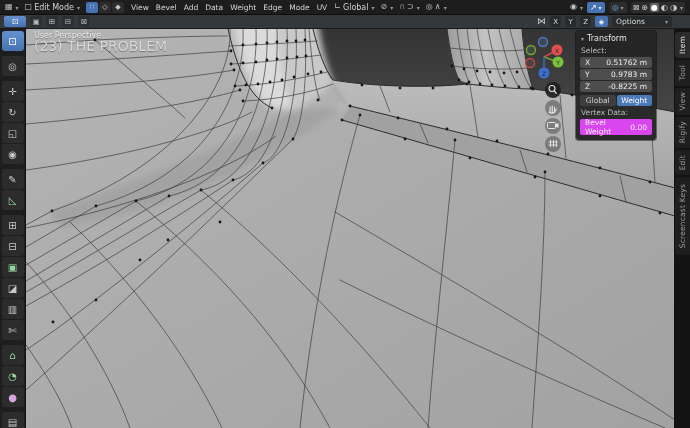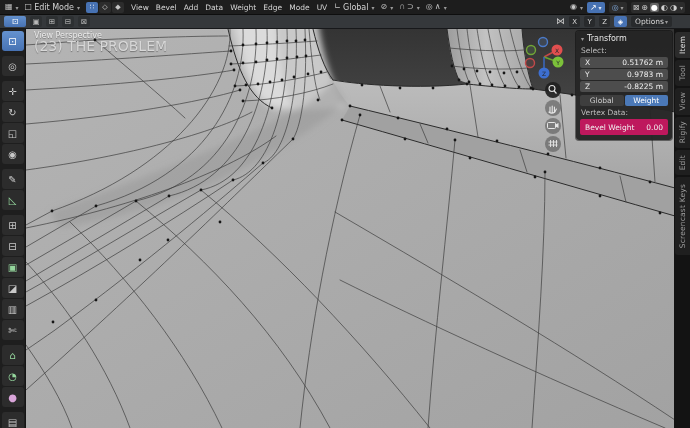--- a/index.html
+++ b/index.html
@@ -25,48 +25,48 @@
   .shadegrp .on{background:#656565;border-radius:2px;color:#fff;padding:0 1px}
 
   
   .ts{position:absolute;top:15px;left:0;right:0;height:14px;background:#35383b;border-bottom:1px solid #17181a;
       display:flex;align-items:center;gap:4px;padding:0 4px;z-index:39;white-space:nowrap}
   .ts .activetool{width:22px;height:11px;border-radius:2px;background:linear-gradient(#6390cd,#4772b3);color:#fff;
       display:flex;align-items:center;justify-content:center;font-size:8px}
   .ts .mini{width:12px;height:11px;border-radius:2px;background:#2d3032;color:#b9b9b9;display:flex;align-items:center;justify-content:center;font-size:7.5px}
   .ts .spacer{flex:1}
   .axbtn{width:11px;height:11px;border-radius:2px;background:#282a2c;color:#d8d8d8;display:flex;align-items:center;justify-content:center;font-size:7px}
-  .optbtn{height:11px;border-radius:2px;background:#282a2c;color:#d8d8d8;display:flex;align-items:center;gap:0;padding:0 4px;font-size:7.5px;margin-right:14px}
+  .optbtn{height:11px;border-radius:2px;background:#282a2c;color:#d8d8d8;display:flex;align-items:center;gap:19px;padding:0 4px;font-size:7.5px;margin-right:14px}
 
   
   .lt{position:absolute;top:29px;left:0;width:26px;bottom:0;background:#1e1e1e;border-right:1px solid #141414;
       display:flex;flex-direction:column;align-items:center;padding-top:2px;gap:1px;z-index:38}
   .tool{flex:0 0 auto;width:22px;height:20px;border-radius:3px;background:#2c2c2c;color:#c9c9c9;
         display:flex;align-items:center;justify-content:center;font-size:10px}
   .tool.active{background:linear-gradient(#6592cf,#4772b3);color:#fff}
   .tool.green{color:#95d79d}.tool.purple{color:#d9a4d9}
   .tgap{flex:0 0 3px}
 
   
   .vptext{position:absolute;left:34px;top:30px;z-index:20;line-height:11px;text-shadow:0 1px 1px rgba(0,0,0,.35)}
   .vptext .l1{color:#ececec;font-size:8px}
   .vptext .l2{color:#d8d8d8;font-size:14px}
 
   
-  .npanel{position:absolute;left:576px;top:31px;width:96px;z-index:30;background:rgba(37,37,37,.97);
+  .npanel{position:absolute;left:576px;top:31px;width:80px;z-index:30;background:rgba(37,37,37,.97);
           border-radius:3px;box-shadow:0 0 0 1px rgba(0,0,0,.45);padding:3px 4px 5px;font-size:7.5px}
   .nphead{display:flex;align-items:center;gap:3px;color:#e6e6e6;font-size:8px;margin-bottom:3px}
   .nplabel{color:#bdbdbd;margin:2px 0 2px 1px}
   .fieldrow{display:flex;justify-content:space-between;align-items:center;height:11px;background:#4d4d4d;
             border-radius:2px;margin-bottom:1px;padding:0 5px;color:#f1f1f1}
   .fieldrow .ax{color:#e8e8e8}
   .segrow{display:flex;gap:1px;margin:3px 0 2px}
   .segrow div{flex:1;height:11px;border-radius:2px;background:#3e3e3e;color:#cecece;display:flex;align-items:center;justify-content:center}
   .segrow .on{background:#4b79b8;color:#fff}
-  .bevelrow{display:flex;justify-content:space-between;align-items:center;height:11px;background:#be185d;
+  .bevelrow{display:flex;justify-content:space-between;align-items:center;height:11px;background:#d946ef;
             border-radius:2px;padding:8px 5px;color:#f1f1f1;margin-top:2px}
 
   
   .tabs{position:absolute;top:29px;right:0;bottom:0;width:16px;background:#131313;z-index:31}
   .tab{position:absolute;right:0;width:15px;background:#1f1f1f;color:#9d9d9d;border-radius:3px 0 0 3px;
        display:flex;align-items:center;justify-content:center}
   .tab span{writing-mode:vertical-rl;transform:rotate(180deg);font-size:7.5px;letter-spacing:.2px}
   .tab.active{background:#2b2b2b;color:#e2e2e2}
 
   svg.vp{position:absolute;inset:0;z-index:5}
@@ -427,21 +427,21 @@
     <div class="tgap"></div>
     <div class="tool green">⌂</div>
     <div class="tool green">◔</div>
     <div class="tool purple">●</div>
     <div class="tgap"></div>
     <div class="tool">▤</div>
 
   </div>
 
   <div class="vptext">
-    <div class="l1">View Perspective</div>
+    <div class="l1">User Perspective</div>
     <div class="l2">(23) THE PROBLEM</div>
   </div>
 
   <div class="npanel">
     <div class="nphead">
       <span class="car" style="font-size:6px">▾</span>
       <span>Transform</span>
     </div>
     <div class="nplabel">Select:</div>
     <div class="fieldrow">

